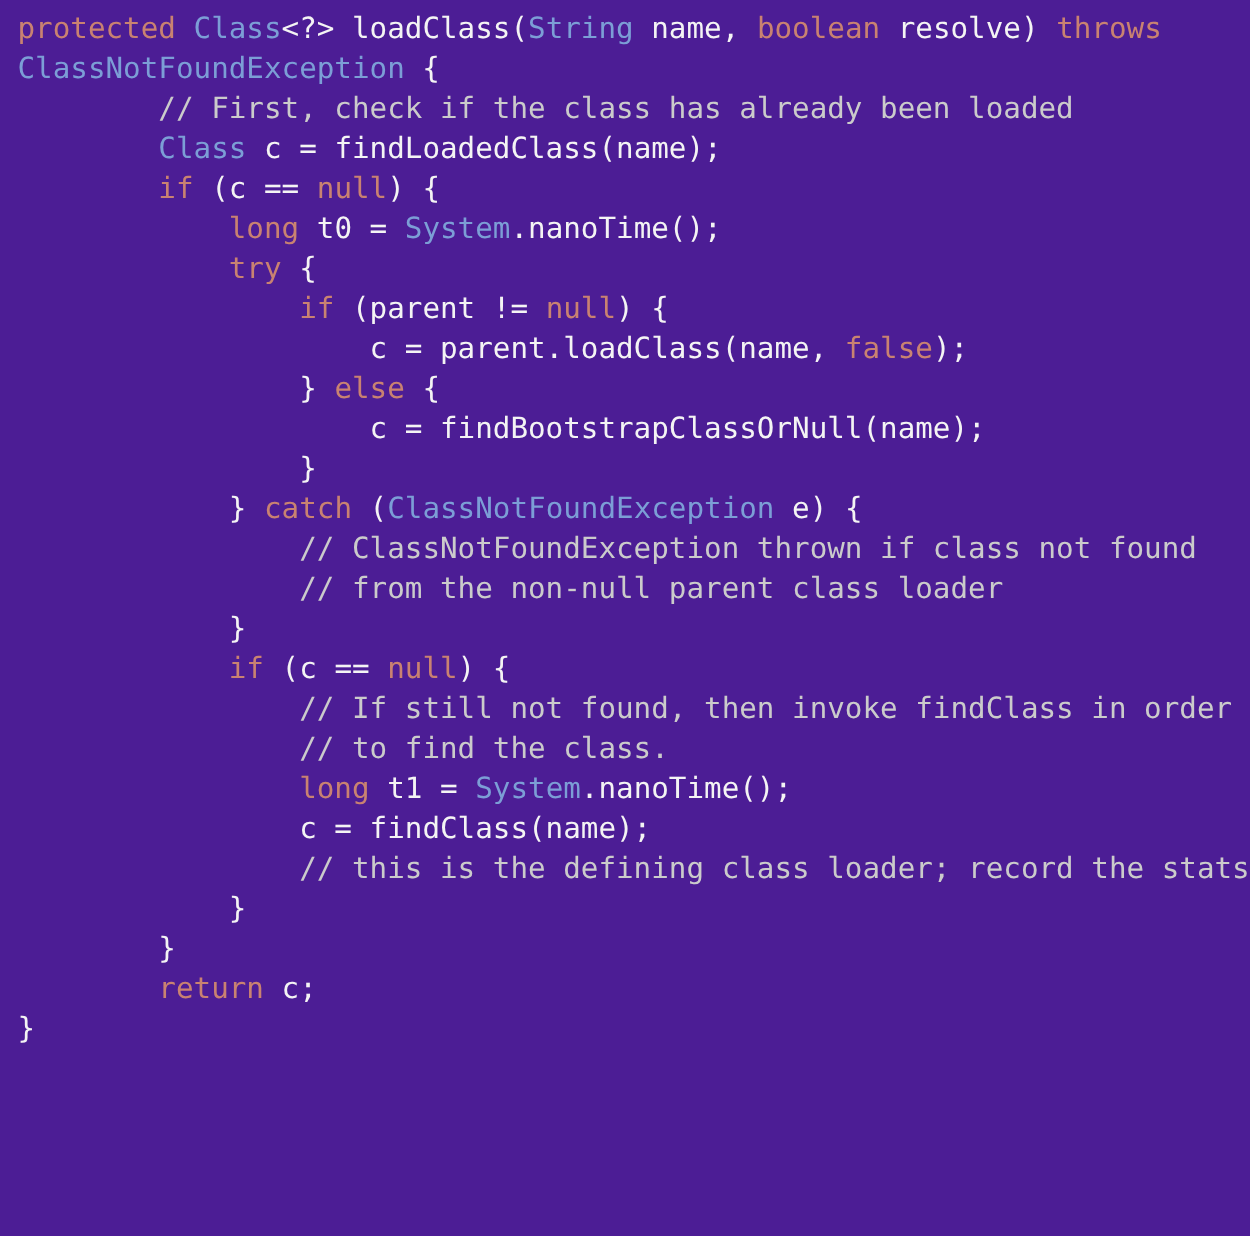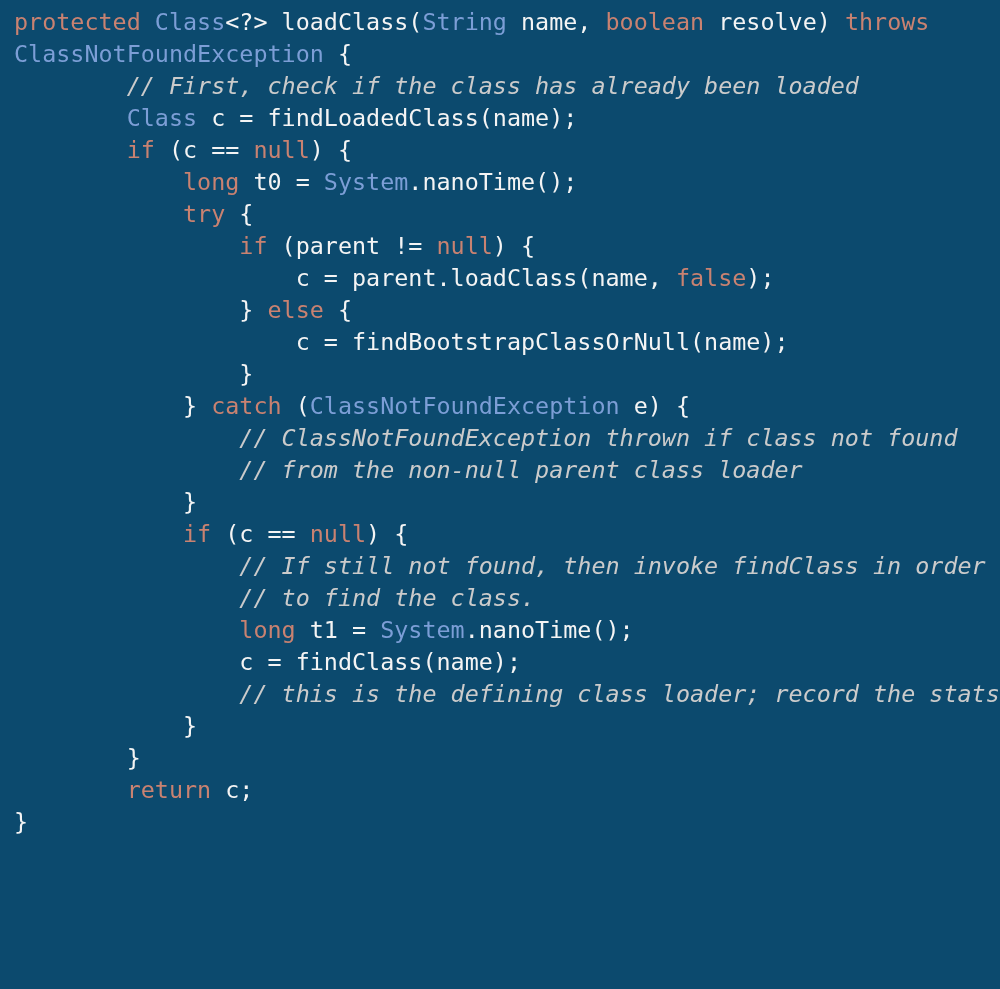--- a/index.html
+++ b/index.html
@@ -31,20 +31,20 @@
     letter-spacing: 0px;
     color: #f2f2f2;
     margin: 0;
     padding: 0;
     text-indent: 0;
   }
   
   .tok-plain   { color: #f4f4f4; }
   .tok-keyword { color: #c98271; }
   .tok-type    { color: #7c9ed6; }
-  .tok-comment { color: #cbcbcb; font-style: italic; }
+  .tok-comment { color: #cbcbcb; }
 </style>
 </head>
 <body style="background: rgb(0, 0, 0);">
 
-<div id="code-view" style="background: #0c4a6e;">
+<div id="code-view" style="background: #4c1d95;">
   <pre id="code-block" style="margin:0;padding:0;"><div class="code-line"><span class="tok-keyword">protected</span><span class="tok-plain"> </span><span class="tok-type">Class</span><span class="tok-plain">&lt;?&gt; loadClass(</span><span class="tok-type">String</span><span class="tok-plain"> name, </span><span class="tok-keyword">boolean</span><span class="tok-plain"> resolve) </span><span class="tok-keyword">throws</span><span class="tok-plain"> </span><span class="tok-type">ClassNotFoundException</span><span class="tok-plain"> {</span></div><div class="code-line"><span class="tok-comment">        // First, check if the class has already been loaded</span></div><div class="code-line"><span class="tok-plain">        </span><span class="tok-type">Class</span><span class="tok-plain"> c = findLoadedClass(name);</span></div><div class="code-line"><span class="tok-plain">        </span><span class="tok-keyword">if</span><span class="tok-plain"> (c == </span><span class="tok-keyword">null</span><span class="tok-plain">) {</span></div><div class="code-line"><span class="tok-plain">            </span><span class="tok-keyword">long</span><span class="tok-plain"> t0 = </span><span class="tok-type">System</span><span class="tok-plain">.nanoTime();</span></div><div class="code-line"><span class="tok-plain">            </span><span class="tok-keyword">try</span><span class="tok-plain"> {</span></div><div class="code-line"><span class="tok-plain">                </span><span class="tok-keyword">if</span><span class="tok-plain"> (parent != </span><span class="tok-keyword">null</span><span class="tok-plain">) {</span></div><div class="code-line"><span class="tok-plain">                    c = parent.loadClass(name, </span><span class="tok-keyword">false</span><span class="tok-plain">);</span></div><div class="code-line"><span class="tok-plain">                } </span><span class="tok-keyword">else</span><span class="tok-plain"> {</span></div><div class="code-line"><span class="tok-plain">                    c = findBootstrapClassOrNull(name);</span></div><div class="code-line"><span class="tok-plain">                }</span></div><div class="code-line"><span class="tok-plain">            } </span><span class="tok-keyword">catch</span><span class="tok-plain"> (</span><span class="tok-type">ClassNotFoundException</span><span class="tok-plain"> e) {</span></div><div class="code-line"><span class="tok-comment">                // ClassNotFoundException thrown if class not found</span></div><div class="code-line"><span class="tok-comment">                // from the non-null parent class loader</span></div><div class="code-line"><span class="tok-plain">            }</span></div><div class="code-line"><span class="tok-plain">            </span><span class="tok-keyword">if</span><span class="tok-plain"> (c == </span><span class="tok-keyword">null</span><span class="tok-plain">) {</span></div><div class="code-line"><span class="tok-comment">                // If still not found, then invoke findClass in order</span></div><div class="code-line"><span class="tok-comment">                // to find the class.</span></div><div class="code-line"><span class="tok-plain">                </span><span class="tok-keyword">long</span><span class="tok-plain"> t1 = </span><span class="tok-type">System</span><span class="tok-plain">.nanoTime();</span></div><div class="code-line"><span class="tok-plain">                c = findClass(name);</span></div><div class="code-line"><span class="tok-comment">                // this is the defining class loader; record the stats</span></div><div class="code-line"><span class="tok-plain">            }</span></div><div class="code-line"><span class="tok-plain">        }</span></div><div class="code-line"><span class="tok-plain">        </span><span class="tok-keyword">return</span><span class="tok-plain"> c;</span></div><div class="code-line"><span class="tok-plain">}</span></div></pre>
 </div>
 
 </body></html>

